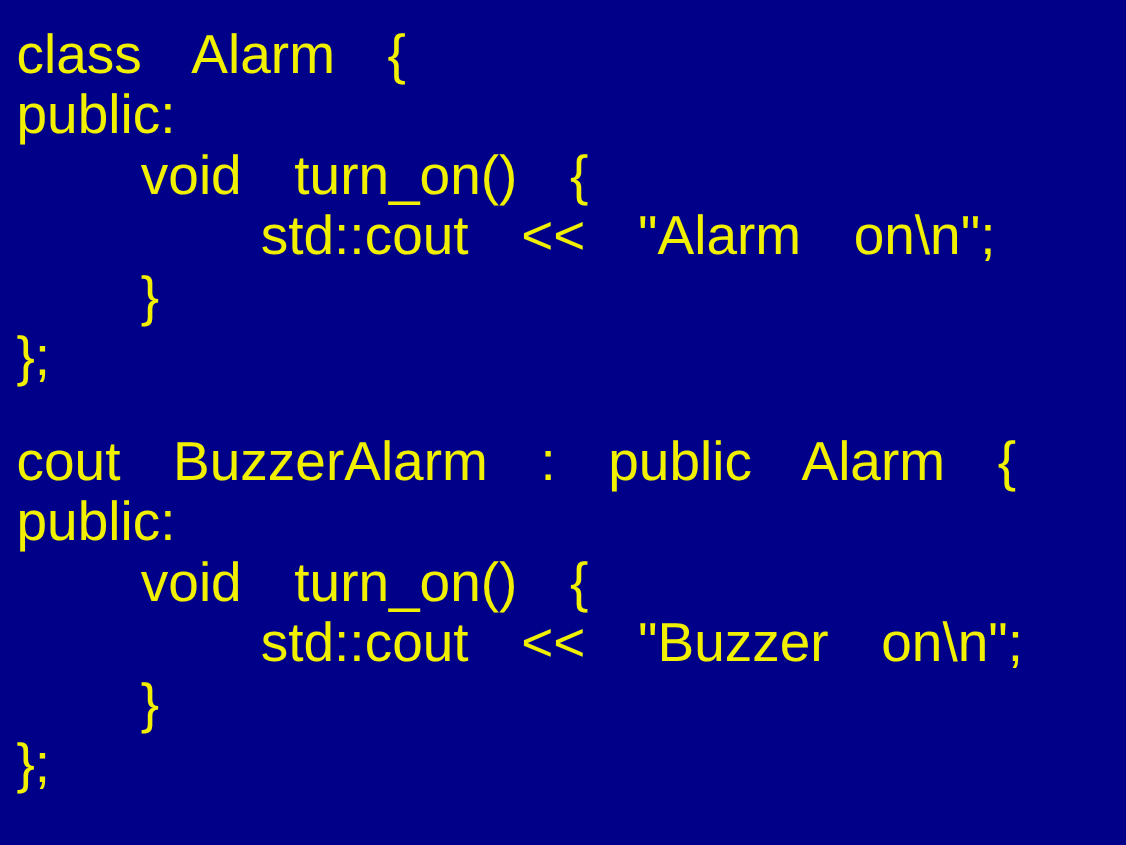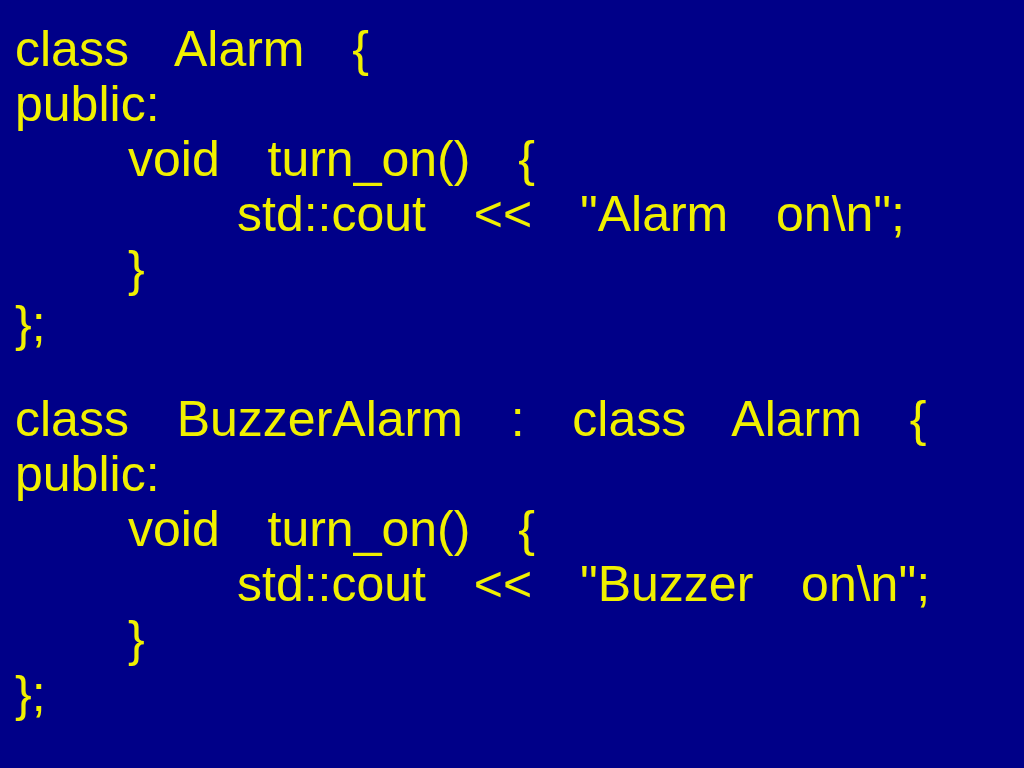--- a/index.html
+++ b/index.html
@@ -58,21 +58,21 @@
       <div class="code-block">
         <span class="code-line indent-0" style="color: rgb(240, 240, 0);">class  Alarm  {</span>
         <span class="code-line indent-0" style="color: rgb(240, 240, 0);">public:</span>
         <span class="code-line indent-1" style="color: rgb(240, 240, 0);">void  turn_on()  {</span>
         <span class="code-line indent-2" style="color: rgb(240, 240, 0);">std::cout  &lt;&lt;  "Alarm  on\n";</span>
         <span class="code-line indent-1" style="color: rgb(240, 240, 0);">}</span>
         <span class="code-line indent-0" style="color: rgb(240, 240, 0);">};</span>
       </div>
       <span class="block-gap"></span>
       <div class="code-block">
-        <span class="code-line indent-0" style="color: rgb(240, 240, 0);">class  BuzzerAlarm  :  class  Alarm  {</span>
+        <span class="code-line indent-0" style="color: rgb(240, 240, 0);">cout  BuzzerAlarm  :  public  Alarm  {</span>
         <span class="code-line indent-0" style="color: rgb(240, 240, 0);">public:</span>
         <span class="code-line indent-1" style="color: rgb(240, 240, 0);">void  turn_on()  {</span>
         <span class="code-line indent-2" style="color: rgb(240, 240, 0);">std::cout  &lt;&lt;  "Buzzer  on\n";</span>
         <span class="code-line indent-1" style="color: rgb(240, 240, 0);">}</span>
         <span class="code-line indent-0" style="color: rgb(240, 240, 0);">};</span>
       </div>
     </div>
 </div>
 
 </body></html>

